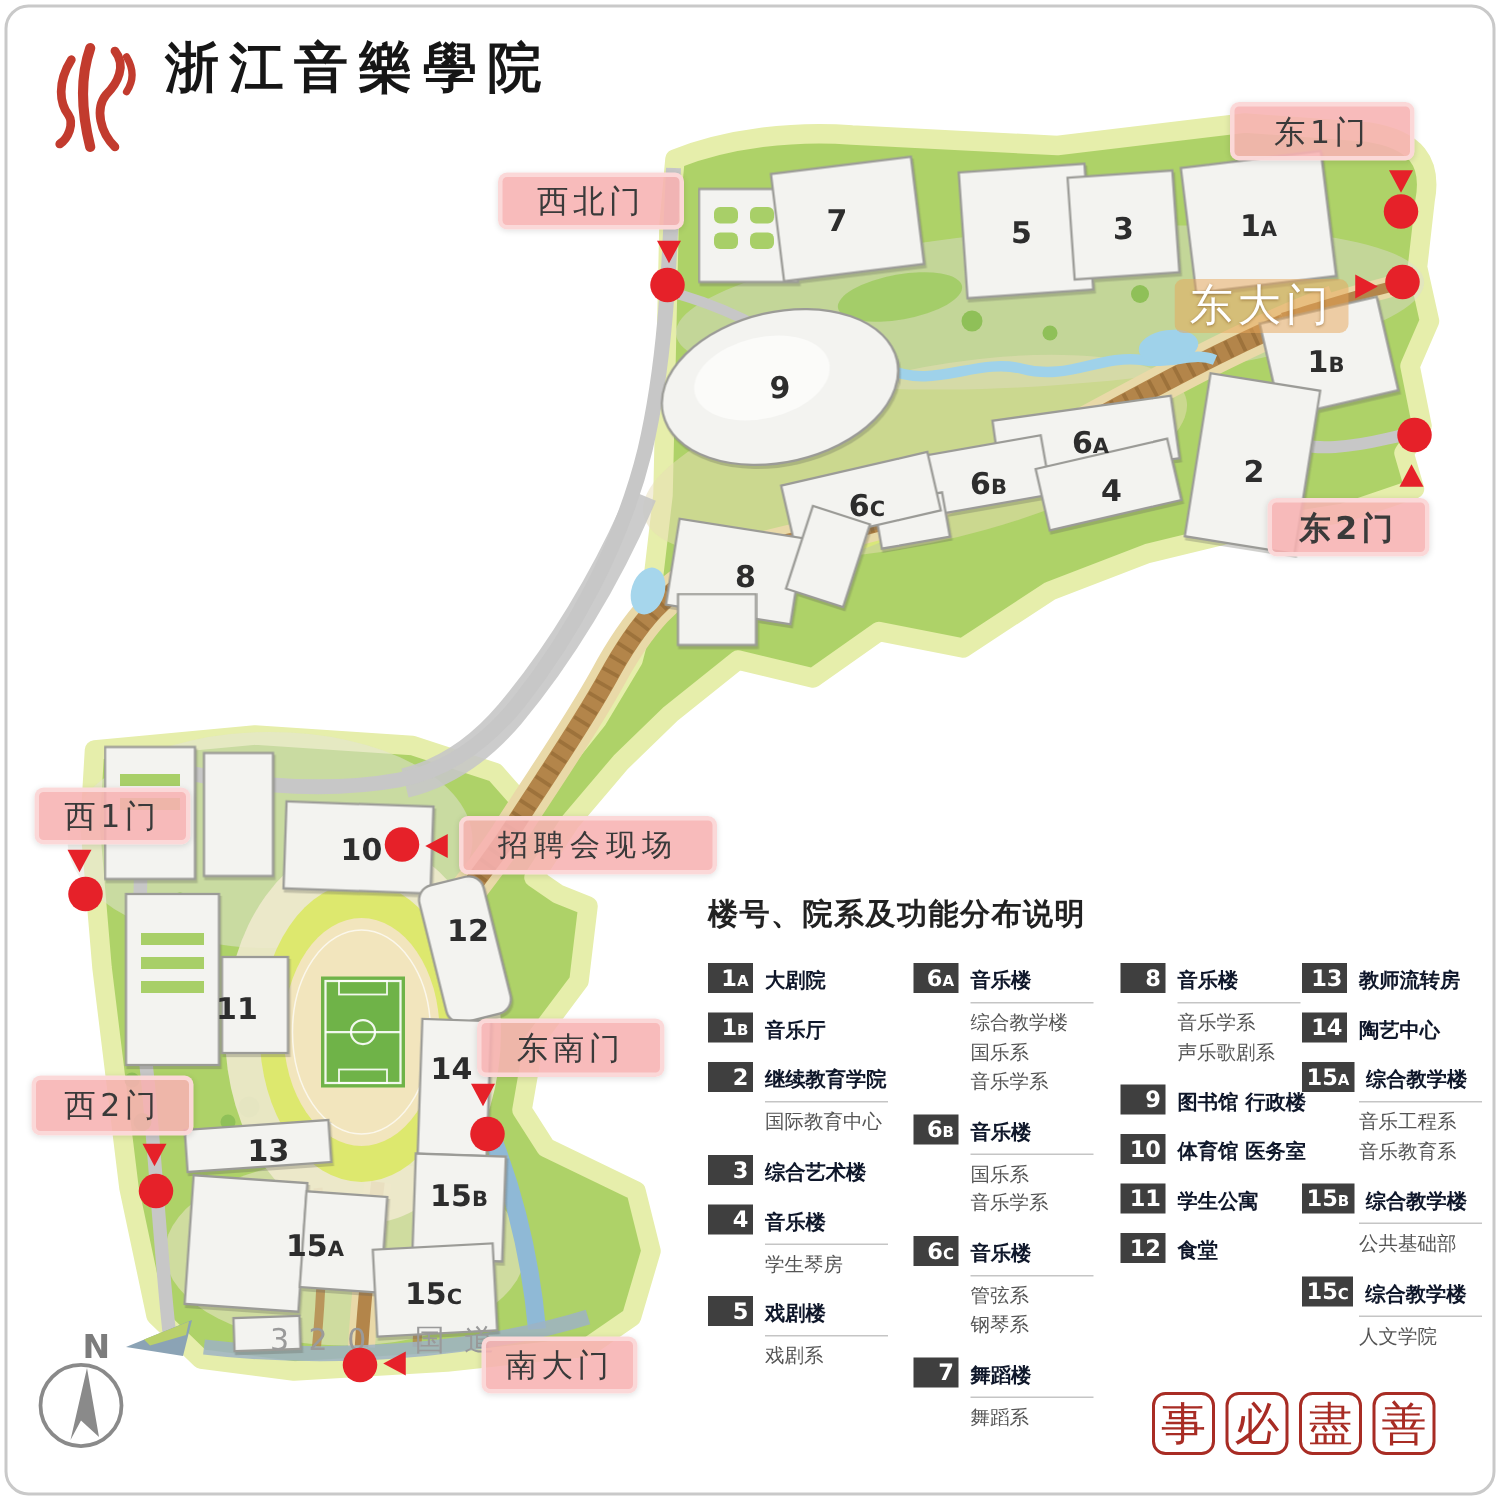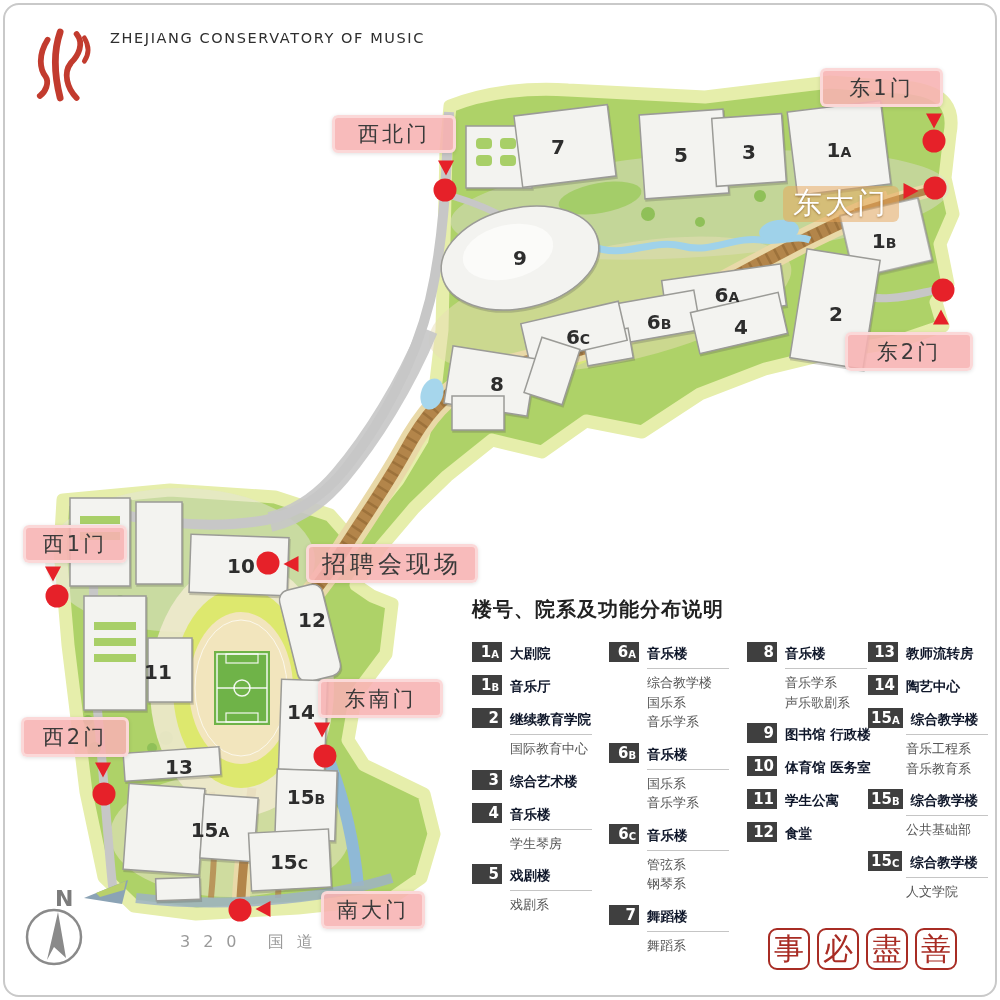--- a/index.html
+++ b/index.html
@@ -18,21 +18,21 @@
   .bnum{position:absolute;transform:translate(-50%,-50%);font-weight:700;font-size:20px;
         color:#2d2d2d;white-space:nowrap;z-index:5;}
   .bnum .s{font-size:14px;}
   
   .gate{position:absolute;display:flex;align-items:center;justify-content:center;z-index:8;
         background:rgba(247,178,178,.88);border:3px solid rgba(252,219,219,.92);border-radius:6px;
         font-size:21px;color:#3a3a3a;letter-spacing:3px;box-shadow:0 1px 4px rgba(0,0,0,.12);
         box-sizing:border-box;white-space:nowrap;}
   .gate.orange{background:rgba(231,166,88,.5);border:none;color:#fff;
         text-shadow:0 1px 2px rgba(110,70,20,.55);box-shadow:none;font-size:29px;}
-  .gate.wide{font-size:24px;letter-spacing:4px;}
+  .gate.wide{font-size:20px;letter-spacing:4px;}
   
   .marker{position:absolute;width:23px;height:23px;border-radius:50%;background:#e62129;
           transform:translate(-50%,-50%);z-index:9;}
   .tri{position:absolute;width:0;height:0;transform:translate(-50%,-50%);z-index:9;}
   .tri-down{border-left:8px solid transparent;border-right:8px solid transparent;border-top:15px solid #e62129;}
   .tri-up{border-left:8px solid transparent;border-right:8px solid transparent;border-bottom:15px solid #e62129;}
   .tri-left{border-top:8px solid transparent;border-bottom:8px solid transparent;border-right:15px solid #e62129;}
   .tri-right{border-top:8px solid transparent;border-bottom:8px solid transparent;border-left:15px solid #e62129;}
   
   #legend{position:absolute;left:472px;top:596px;width:524px;z-index:6;}
@@ -43,21 +43,21 @@
   .badge{background:#3f3f3f;color:#fff;min-width:30px;height:20px;display:flex;align-items:center;
          justify-content:flex-end;padding:0 3px;font-weight:700;font-size:15px;box-sizing:border-box;}
   .badge .s{font-size:10px;line-height:1;align-self:flex-end;margin-bottom:2px;}
   .ltitle{font-size:13.5px;font-weight:700;color:#0f172a;padding-top:3px;white-space:nowrap;}
   .lsubs{margin:5px 0 0 38px;border-top:1px solid #c5c5c5;padding-top:5px;width:82px;}
   .lsubs div{font-size:13px;color:#555;line-height:1.35;white-space:nowrap;margin-bottom:2px;}
   
   #compass{position:absolute;left:20px;top:884px;width:90px;height:100px;z-index:6;}
   #compass-n{position:absolute;left:35px;top:2px;font-size:22px;font-weight:700;color:#7c7c7c;}
   
-  #road-label{position:absolute;left:180px;top:932px;font-size:16px;color:#9a9a9a;
+  #road-label{position:absolute;left:180px;top:880px;font-size:20px;color:#9a9a9a;
               letter-spacing:13px;white-space:nowrap;z-index:6;}
   
   #seal{position:absolute;left:768px;top:928px;display:flex;gap:7px;z-index:6;}
   .seal-char{width:42px;height:42px;border:2.5px solid #a82c24;border-radius:9px;color:#a82c24;
              display:flex;align-items:center;justify-content:center;font-size:30px;
              font-family:"DejaVu Serif","Liberation Serif",serif;box-sizing:border-box;}
 </style>
 </head>
 <body>
 
@@ -67,21 +67,21 @@
   <div id="logo">
     <svg id="logo-mark" viewBox="0 0 64 80">
       <g fill="none" stroke="#c23b2e" stroke-linecap="round">
         <path d="M14,14 C4,30 6,44 12,52 C16,58 12,68 6,72" stroke-width="6"></path>
         <path d="M27,6 C20,26 21,50 27,74" stroke-width="7"></path>
         <path d="M44,8 C52,18 46,30 38,38 C30,48 34,64 44,74" stroke-width="6"></path>
         <path d="M52,12 C58,22 56,30 52,36" stroke-width="5"></path>
       </g>
     </svg>
     <div>
-      <div id="logo-en">ZHEJIANG CONSERVATORY OF MUSIC</div>
+      <div id="logo-cn">浙江音樂學院</div>
     </div>
   </div>
 
   <svg id="map-svg" width="1000" height="1000" viewBox="0 0 1000 1000">
 
     <path d="M450,106 C485,92 530,87 568,90 L705,97 L830,82 L912,88 C944,93 955,108 950,134
          L945,178 L953,214 L940,244 L948,284 L936,302 L943,326
          L896,342 L835,352 L765,369 L700,394 L642,432
          L586,421 L542,452 L492,440 L447,476
          L414,508 L380,548 L356,585
@@ -233,21 +233,21 @@
       <div class="bnum" style="left: 312px; top: 620px;"><span class="n">12</span></div>
       <div class="bnum" style="left: 158px; top: 672px;"><span class="n">11</span></div>
       <div class="bnum" style="left: 301px; top: 712px;"><span class="n">14</span></div>
       <div class="bnum" style="left: 179px; top: 767px;"><span class="n">13</span></div>
       <div class="bnum" style="left: 186px; top: 830px; margin-left: 24px;"><span class="n">15</span><span class="s">A</span></div>
       <div class="bnum" style="left: 306px; top: 797px;"><span class="n">15</span><span class="s">B</span></div>
       <div class="bnum" style="left: 289px; top: 862px;"><span class="n">15</span><span class="s">C</span></div>
       <div class="gate" style="left: 820px; top: 68px; width: 123px; height: 39px;">东1门</div>
       <div class="gate" style="left: 332px; top: 115px; width: 124px; height: 38px;">西北门</div>
       <div class="gate orange" style="left: 783px; top: 186px; width: 116px; height: 36px;">东大门</div>
-      <div class="gate" style="left: 845px; top: 332px; width: 128px; height: 39px;">东2门</div>
+      <div class="gate" style="left: 845px; top: 332px; width: 108px; height: 39px; font-weight: bold;">东2门</div>
       <div class="gate" style="left: 23px; top: 525px; width: 104px; height: 38px;">西1门</div>
       <div class="gate wide" style="left: 306px; top: 544px; width: 172px; height: 39px;">招聘会现场</div>
       <div class="gate" style="left: 318px; top: 679px; width: 125px; height: 39px;">东南门</div>
       <div class="gate" style="left: 21px; top: 717px; width: 108px; height: 40px;">西2门</div>
       <div class="gate" style="left: 277px; top: 891px; width: 104px; height: 38px; margin-left: 44px;">南大门</div>
       <div class="marker" style="left: 445px; top: 190px;"></div>
       <div class="tri tri-down" style="left: 446px; top: 168px;"></div>
       <div class="marker" style="left: 934px; top: 141px;"></div>
       <div class="tri tri-down" style="left: 934px; top: 121px;"></div>
       <div class="marker" style="left: 935px; top: 188px;"></div>

